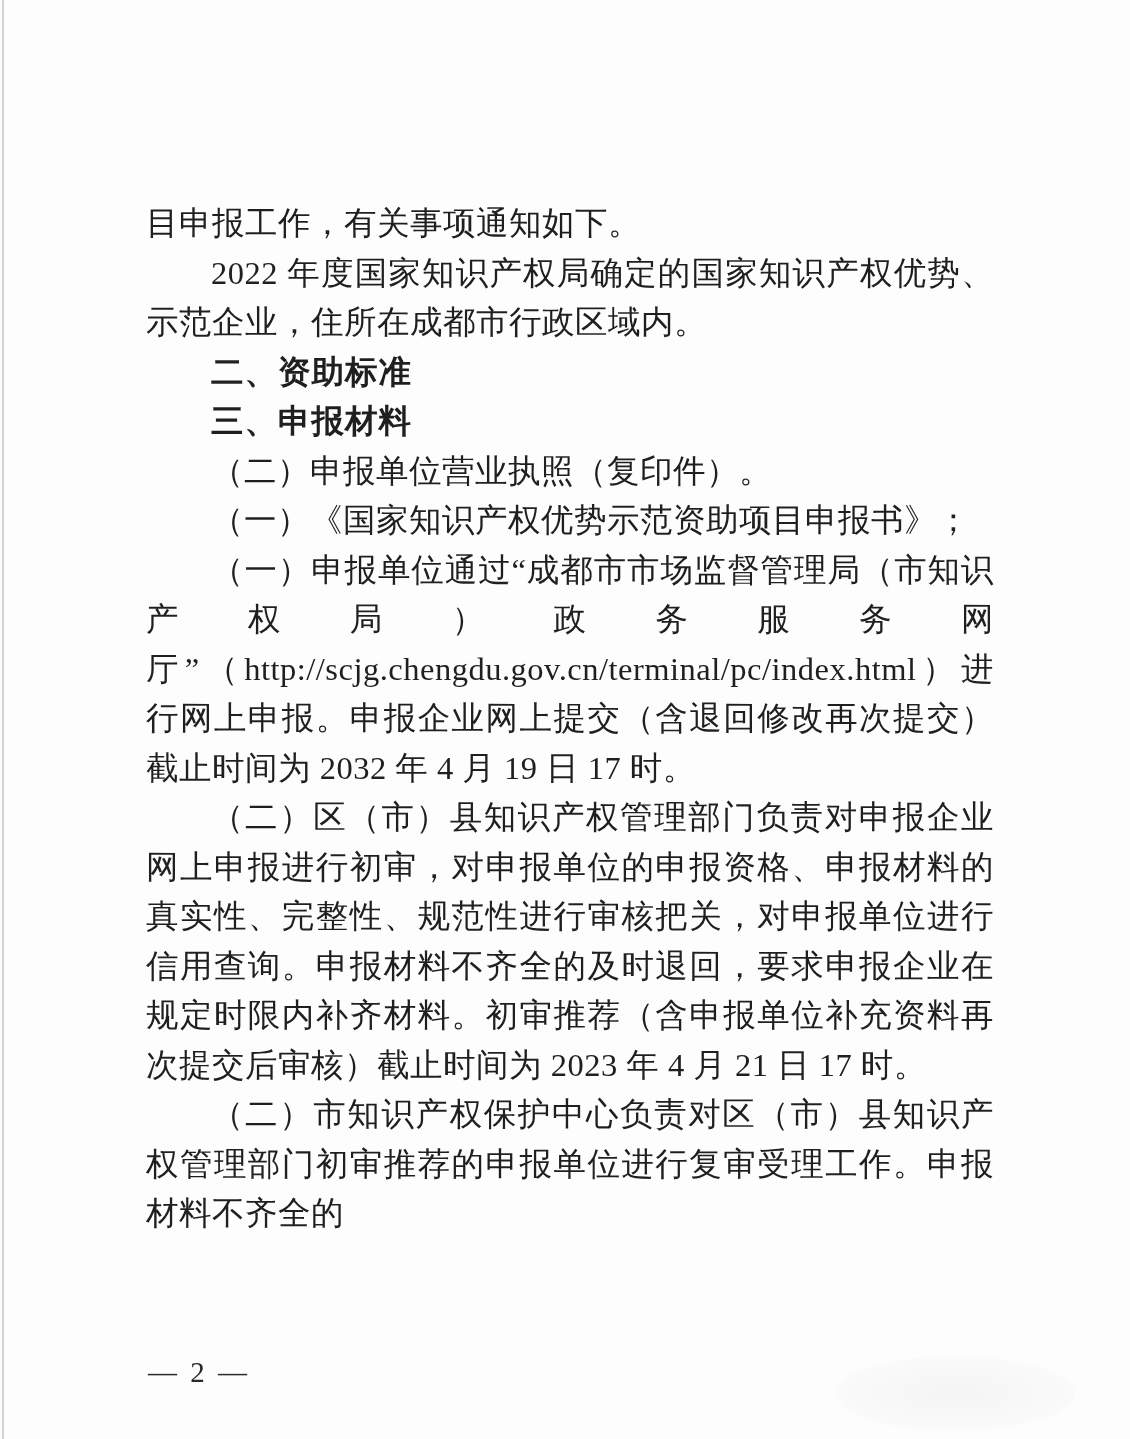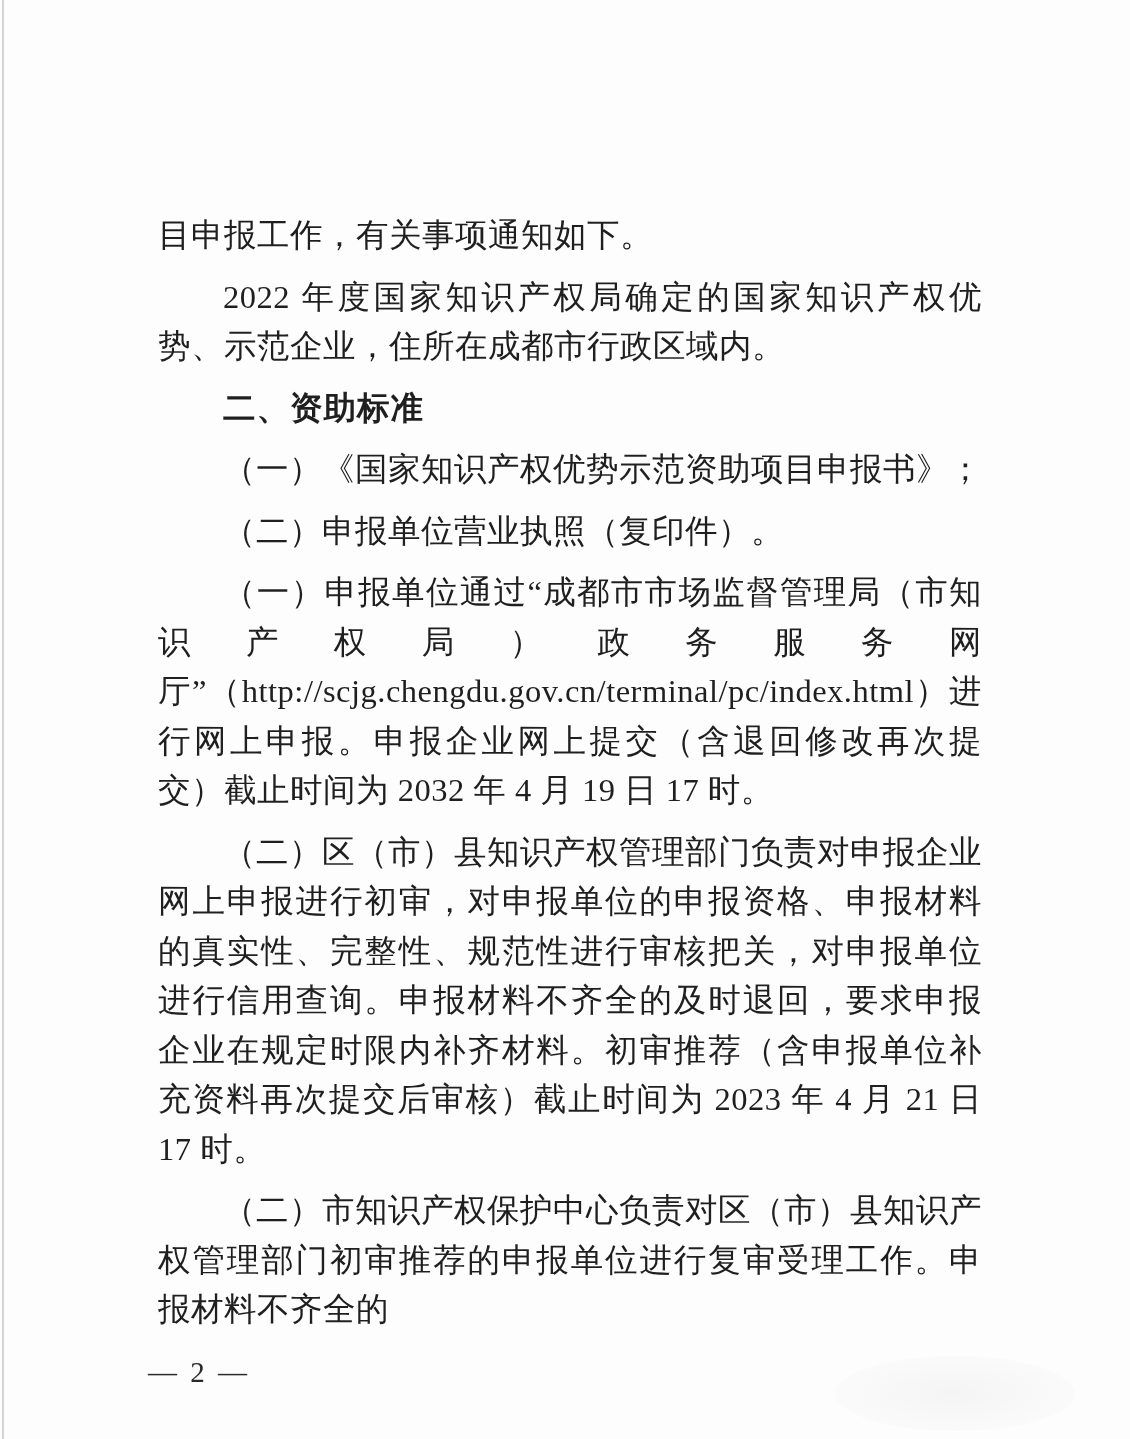--- a/index.html
+++ b/index.html
@@ -30,21 +30,21 @@
     left: 146px;
     top: 199px;
     width: 848px;
     font-size: 32.5px;
     line-height: 49.5px;
     text-align: justify;
     text-justify: inter-ideograph;
     letter-spacing: 0.5px;
   }
   .doc-text p {
-    margin: 12px;
+    margin: 0;
     padding: 0;
   }
   .doc-text p.paragraph {
     text-indent: 2em;
   }
   .doc-text p.continuation {
     text-indent: 0;
   }
   .doc-text p.heading {
     text-indent: 2em;
@@ -75,22 +75,23 @@
 </head>
 <body>
 
 <div class="scan-page">
   <div class="scan-edge-line"></div>
 
   <div class="doc-text" id="doc-text">
       <p class="continuation">目申报工作，有关事项通知如下。</p>
       <p class="paragraph">2022 年度国家知识产权局确定的国家知识产权优势、示范企业，住所在成都市行政区域内。</p>
       <p class="heading">二、资助标准</p>
+      <p class="heading">三、申报材料</p>
+      <p class="paragraph">（二）申报单位营业执照（复印件）。</p>
       <p class="paragraph">（一）《国家知识产权优势示范资助项目申报书》；</p>
-      <p class="paragraph">（二）申报单位营业执照（复印件）。</p>
       <p class="paragraph">（一）申报单位通过“成都市市场监督管理局（市知识产权局）政务服务网厅”（http://scjg.chengdu.gov.cn/terminal/pc/index.html）进行网上申报。申报企业网上提交（含退回修改再次提交）截止时间为 2032 年 4 月 19 日 17 时。</p>
       <p class="paragraph">（二）区（市）县知识产权管理部门负责对申报企业网上申报进行初审，对申报单位的申报资格、申报材料的真实性、完整性、规范性进行审核把关，对申报单位进行信用查询。申报材料不齐全的及时退回，要求申报企业在规定时限内补齐材料。初审推荐（含申报单位补充资料再次提交后审核）截止时间为 2023 年 4 月 21 日 17 时。</p>
       <p class="paragraph">（二）市知识产权保护中心负责对区（市）县知识产权管理部门初审推荐的申报单位进行复审受理工作。申报材料不齐全的</p>
     </div>
 
   <div class="page-number">— 2 —</div>
 
   <div class="scan-smudge"></div>
 </div>
 

